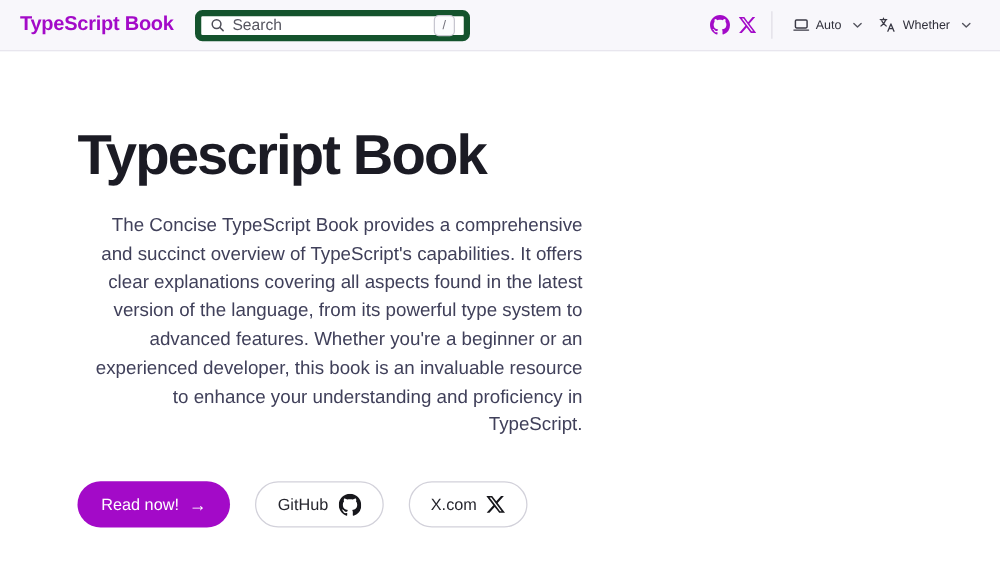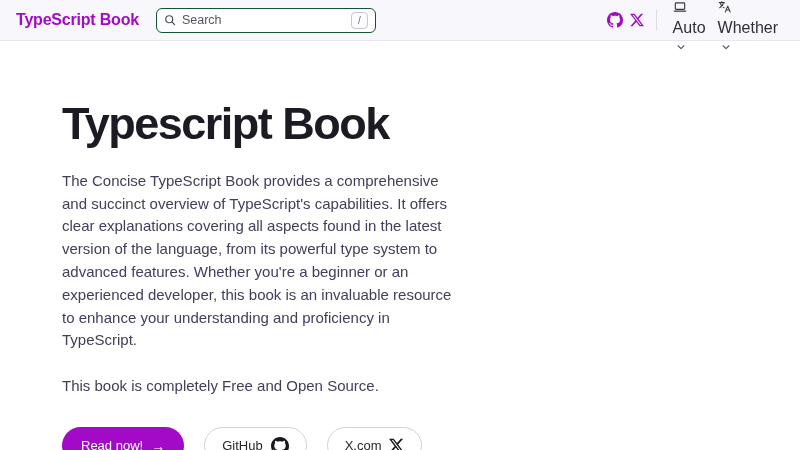--- a/index.html
+++ b/index.html
@@ -25,21 +25,21 @@
     letter-spacing:-0.2px;
     color:var(--brand, #a30ac8);
     white-space:nowrap;
     cursor:pointer;
   }
   .search-box {
     margin-left:17px;
     width:220px;
     height:25px;
     background:#ffffff;
-    border:1px solid #14532d;
+    border:5px solid #14532d;
     border-radius:6px;
     display:flex;
     align-items:center;
     gap:6px;
     padding:0 7px;
     cursor:pointer;
   }
   .search-box .mag { display:flex; color:#4e4e58; }
   .search-placeholder { font-size:12.5px; color:#55555f; }
   .search-key {
@@ -53,45 +53,45 @@
   }
   .nav-right { margin-left:auto; display:flex; align-items:center; }
   .nav-icon-link {
     display:flex; align-items:center; justify-content:center;
     width:22px; height:22px;
     color:var(--brand, #a30ac8);
     cursor:pointer;
   }
   .nav-divider { width:1px; height:22px; background:#dfdee6; margin:0 10px 0 8px; }
   .nav-menu {
-    display:flex; gap:5px;
-    font-size:16px; font-weight:500; color:#2f2f3a;
+    display:flex; align-items:center; gap:5px;
+    font-size:10px; font-weight:500; color:#2f2f3a;
     cursor:pointer;
     padding:0 6px;
     height:40px;
-    flex-direction:column;
   }
   .nav-menu .mi { display:flex; color:#3a3a46; }
   .nav-menu .chev { display:flex; color:#55555f; margin-left:3px; }
 
   
   .hero { padding:57px 0 0 62px; }
   .hero-title {
     font-size:45px;
     font-weight:800;
     letter-spacing:-1.5px;
     line-height:1.15;
     color:var(--title, #1b1b24);
   }
   .hero-desc {
     margin-top:20px;
     width:404px;
     font-size:15px;
     line-height:1.52;
     color:var(--text, #40405a);
+    text-align:right;
   }
   .hero-tagline {
     margin-top:25px;
     font-size:15px;
     color:var(--text, #40405a);
   }
   .hero-actions { margin-top:33px; display:flex; align-items:center; gap:20px; }
   .btn {
     height:37px;
     border-radius:20px;
@@ -177,21 +177,20 @@
           <path d="M5 9l7 7 7-7"></path>
         </svg>
       </span>
     </div>
   </div>
 </header>
 
 <main class="hero">
   <h1 class="hero-title">Typescript Book</h1>
   <p class="hero-desc">The Concise TypeScript Book provides a comprehensive and succinct overview of TypeScript's capabilities. It offers clear explanations covering all aspects found in the latest version of the language, from its powerful type system to advanced features. Whether you're a beginner or an experienced developer, this book is an invaluable resource to enhance your understanding and proficiency in TypeScript.</p>
-  <p class="hero-tagline">This book is completely Free and Open Source.</p>
 
   <div class="hero-actions">
     <button class="btn btn-primary">
       <span>Read now!</span>
       <span class="arrow">→</span>
     </button>
 
     <button class="btn btn-secondary">
       <span>GitHub</span>
       <span class="bicon">

